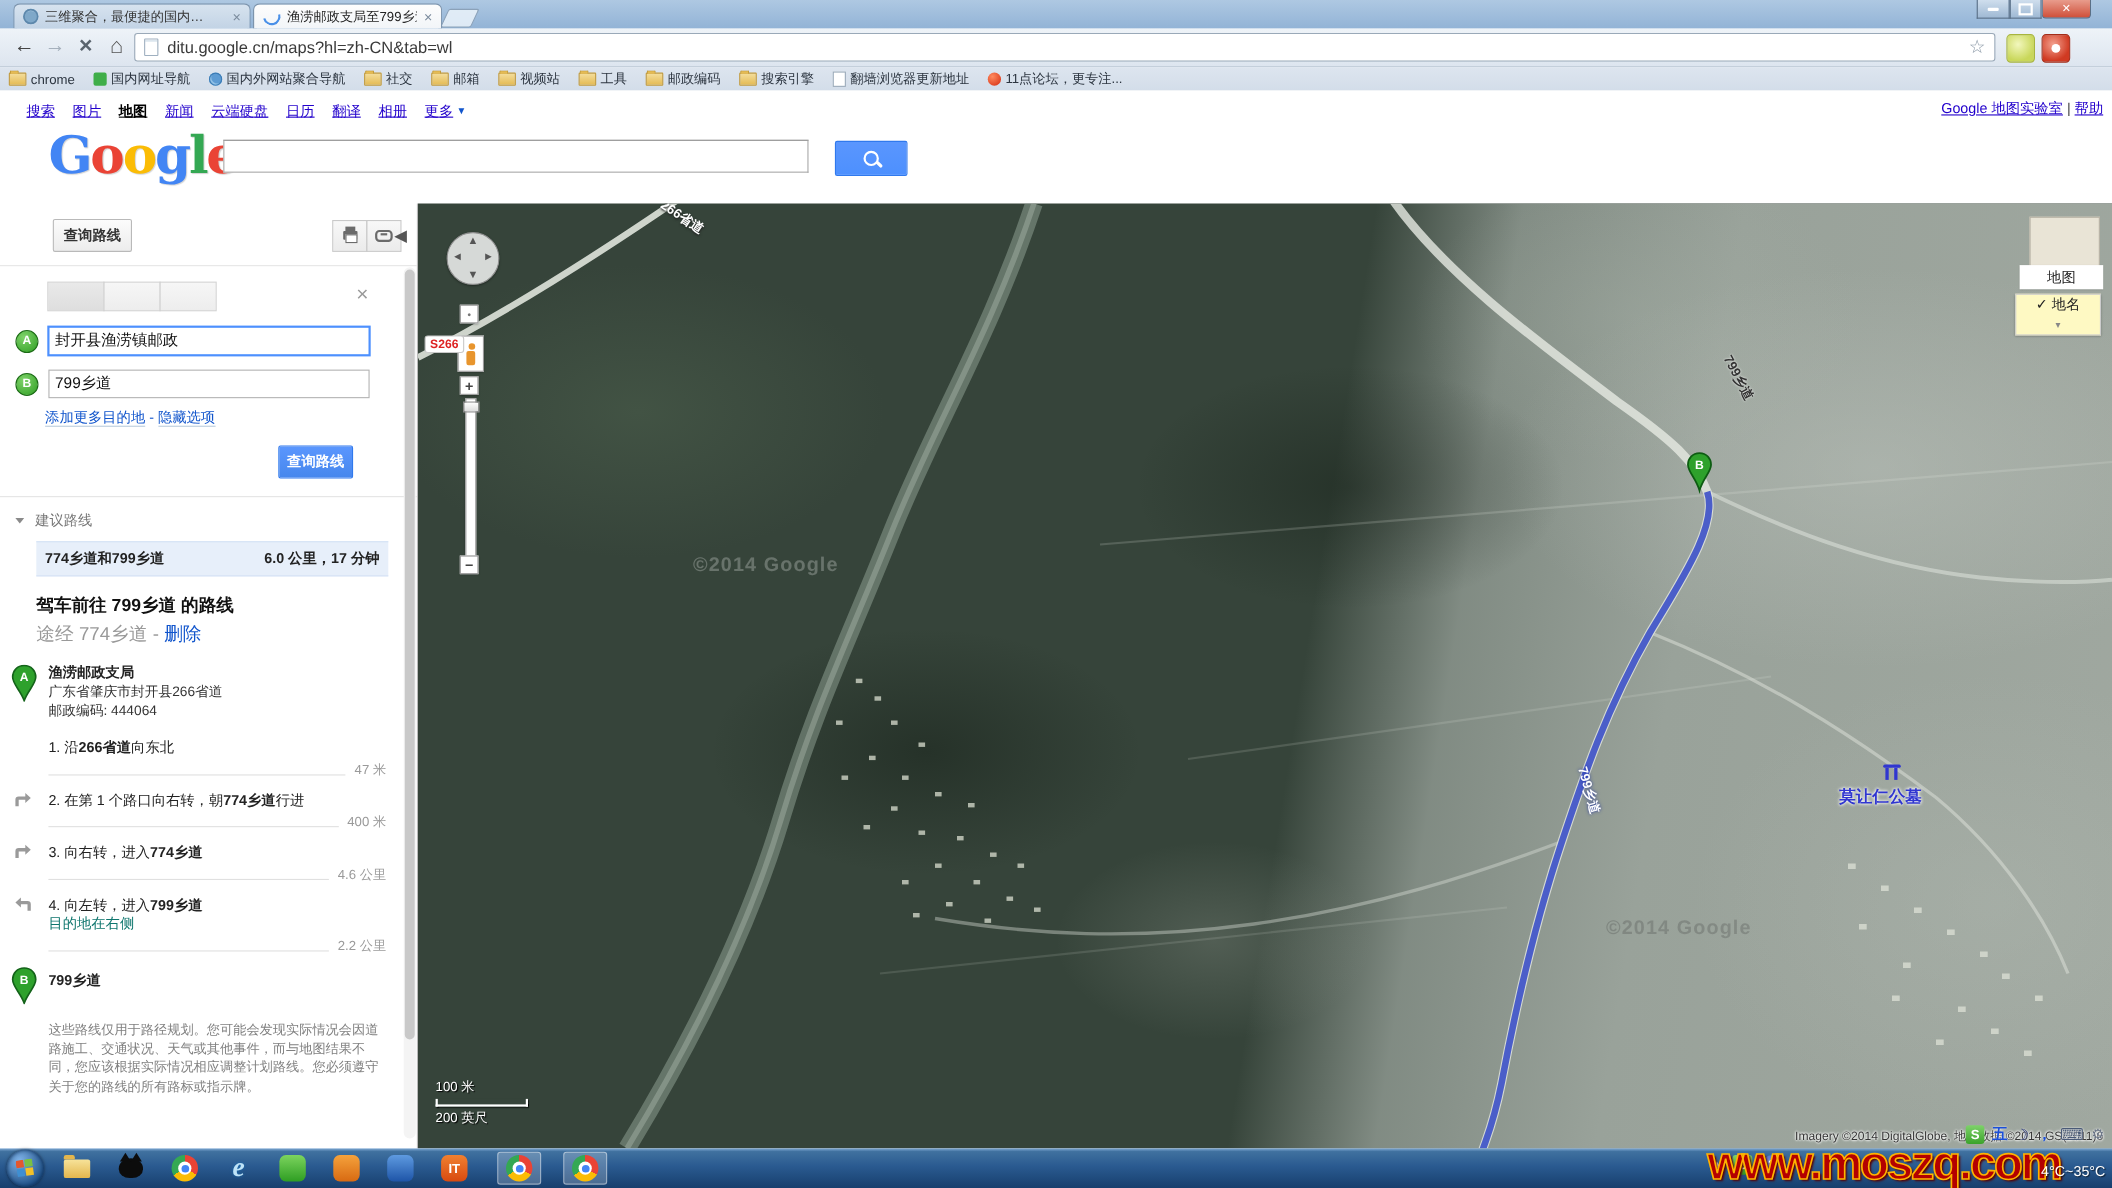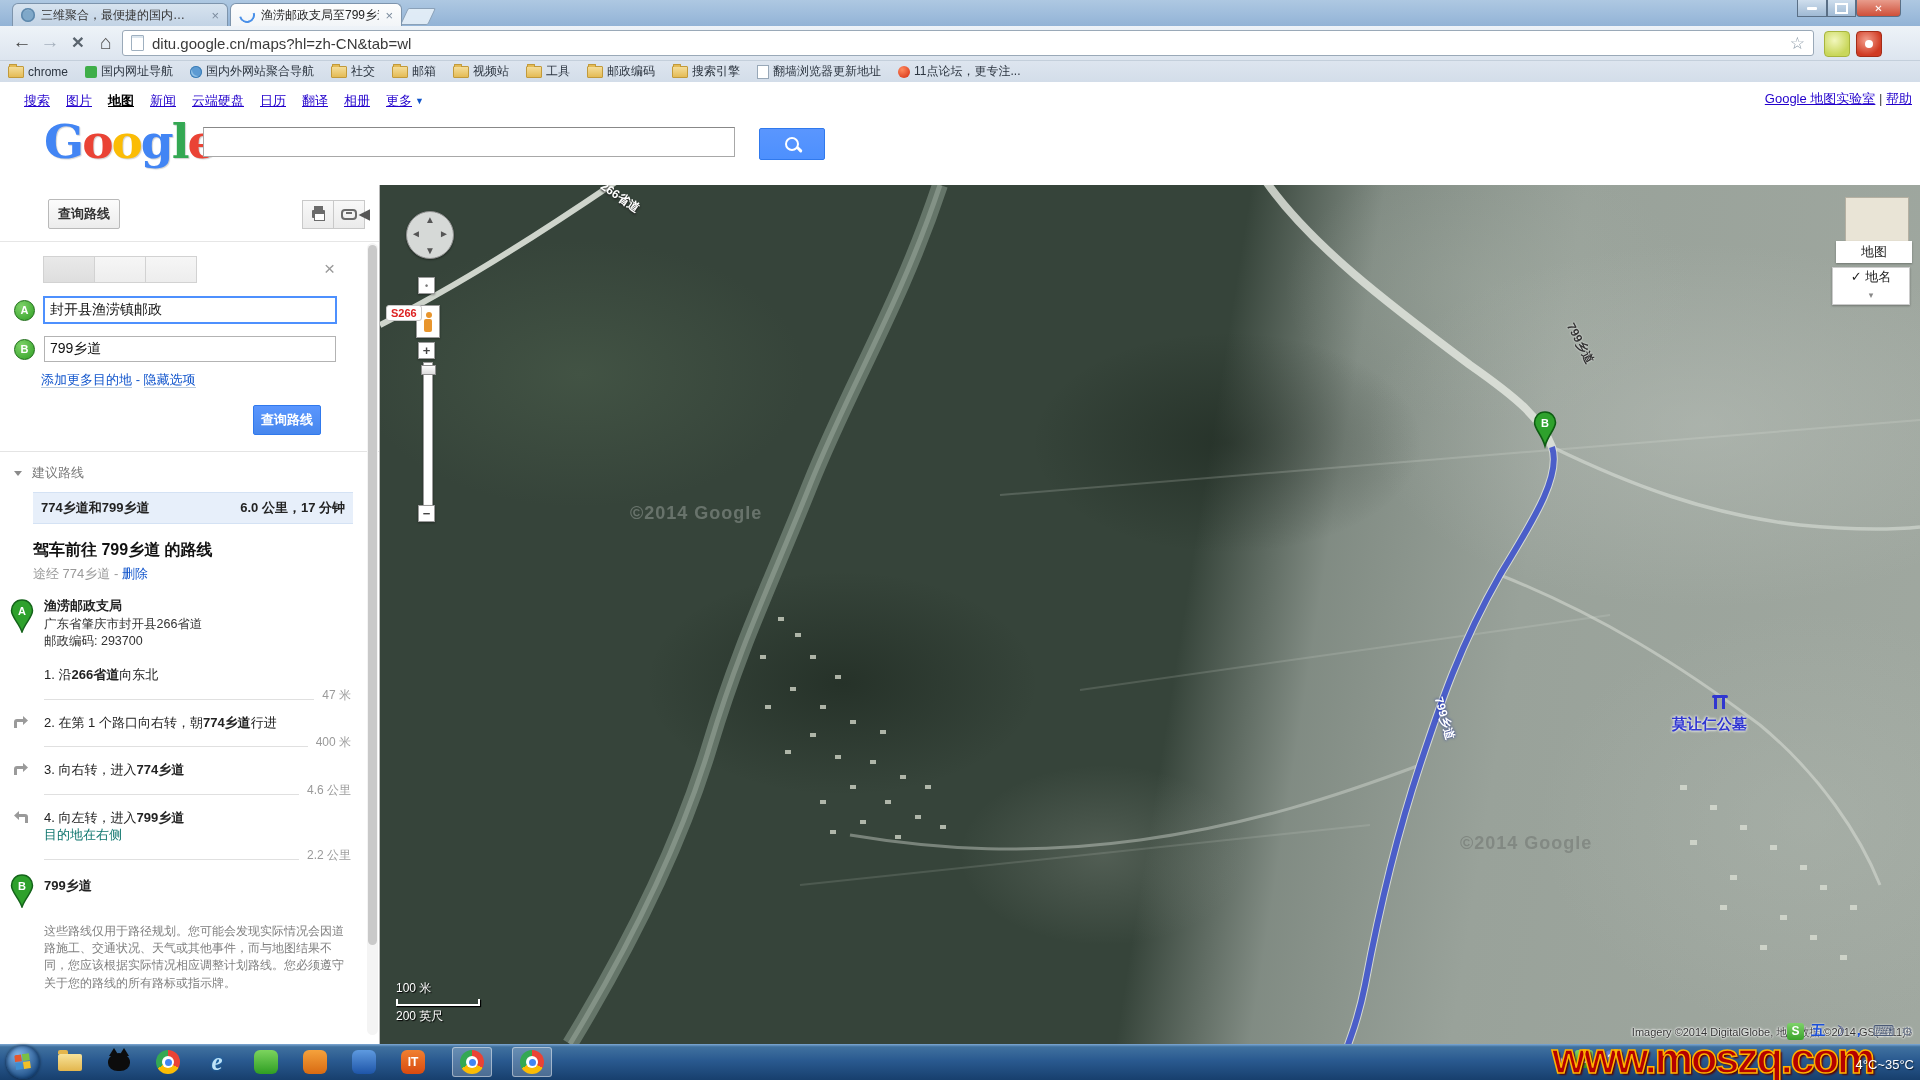--- a/index.html
+++ b/index.html
@@ -115,21 +115,21 @@
   .units b{color:#000;}
   #btn-getdir{margin:16px 58px 0 auto;display:block;width:68px;height:30px;background:linear-gradient(#5a96fe,#4787ed);
     border:1px solid #3079ed;border-radius:2px;color:#fff;font-weight:bold;font-size:13px;}
   .divider{border-top:1px solid #e4e4e4;margin:16px 0 0 0;}
   .suggested{display:flex;align-items:center;gap:10px;margin:12px 0 0 14px;color:#777;}
   .tri-down{width:0;height:0;border-left:4px solid transparent;border-right:4px solid transparent;border-top:5px solid #8a8a8a;}
   .route-option{margin:10px 0 0 33px;width:320px;background:#e7effa;border-top:1px solid #d4e2f4;
     border-bottom:1px solid #d4e2f4;display:flex;justify-content:space-between;align-items:center;
     padding:6px 8px;box-sizing:border-box;font-weight:bold;}
   .route-heading{margin:16px 0 0 33px;font-size:16px;font-weight:bold;color:#111;}
-  .via-row{margin:4px 0 0 33px;color:#999;font-size:13px;}
+  .via-row{margin:4px 0 0 33px;color:#999;font-size:17px;}
   .via-row a{color:#15c;}
   .itin{margin-top:14px;position:relative;}
   .pin{position:absolute;left:10px;width:24px;height:34px;}
   .step-text{margin-left:44px;margin-right:28px;line-height:1.35;}
   .addr{color:#333;font-size:12.5px;}
   .sep-row{display:flex;align-items:flex-end;margin:3px 28px 8px 44px;color:#9a9a9a;font-size:12px;}
   .sep-line{flex:1;border-bottom:1px solid #e0e0e0;margin:0 8px 4px 0;}
   .turn-ico{position:absolute;left:12px;width:18px;height:14px;color:#8a8a8a;font-weight:bold;}
   .step-block{position:relative;margin-top:10px;}
   .note{color:#0f766e;}
@@ -178,21 +178,21 @@
   #shield{position:absolute;left:6px;top:120px;background:#fff;border:1px solid #c9c9c9;border-radius:3px;
     color:#d22;font-weight:bold;font-size:11px;padding:1px 4px;}
   #scale{position:absolute;left:16px;top:795px;color:#fff;font-size:12px;text-shadow:1px 1px 1px #000;}
   #scale .bar{width:80px;height:5px;border:2px solid #fff;border-top:none;box-shadow:1px 1px 1px #000;margin:2px 0;}
   #attribution{position:absolute;right:8px;bottom:4px;font-size:11px;color:#333;
     text-shadow:0 0 2px #fff,0 0 2px #fff,0 0 3px #fff;white-space:nowrap;}
   
   #maptype-sat{position:absolute;left:1465px;top:12px;width:62px;height:44px;background:#e9e4d6;border:1px solid #b5b0a2;}
   #maptype-map{position:absolute;left:1456px;top:56px;width:76px;height:22px;background:#fff;
     display:flex;align-items:center;justify-content:center;font-size:13px;color:#222;box-shadow:0 1px 2px rgba(0,0,0,.3);}
-  #maptype-labels{position:absolute;left:1452px;top:82px;width:76px;height:36px;background:#ffffff;border:1px solid #ccc;
+  #maptype-labels{position:absolute;left:1452px;top:82px;width:76px;height:36px;background:#fef9c3;border:1px solid #ccc;
     font-size:13px;color:#222;box-shadow:0 1px 2px rgba(0,0,0,.3);text-align:center;}
   
   #imebar{position:absolute;right:2px;bottom:2px;display:flex;align-items:center;gap:7px;height:22px;
     padding:0 5px;z-index:5;}
   .ime-s{width:17px;height:17px;background:linear-gradient(#7ed26a,#3aa32b);border-radius:3px;color:#fff;
     font-weight:bold;font-size:12px;display:flex;align-items:center;justify-content:center;}
   .ime-ch{color:#1b4fd8;font-weight:bold;font-size:14px;text-shadow:0 0 2px #fff;}
   .ime-moon{color:#16266e;font-size:14px;text-shadow:0 0 2px #fff;}
   .ime-kbd{color:#4a5a77;font-size:15px;text-shadow:0 0 2px #fff;}
   .ime-gear{color:#6a7587;font-size:13px;text-shadow:0 0 2px #fff;}
@@ -402,21 +402,21 @@
     <div class="itin">
 
       <div class="step-block">
         <svg class="pin" style="top:2px;" viewBox="0 0 24 34">
           <path d="M12 1 C5.5 1 1.5 6 1.5 11.5 C1.5 18 9 24 12 33 C15 24 22.5 18 22.5 11.5 C22.5 6 18.5 1 12 1Z" fill="#2ea12c" stroke="#14631a" stroke-width="1.5"></path>
           <text x="12" y="15.5" text-anchor="middle" font-size="11" font-weight="bold" fill="#fff">A</text>
         </svg>
         <div class="step-text">
           <b>渔涝邮政支局</b><br>
           <span class="addr">广东省肇庆市封开县266省道</span><br>
-          <span class="addr">邮政编码: 293700</span>
+          <span class="addr">邮政编码: 444064</span>
         </div>
       </div>
 
       <div class="step-block" style="margin-top:16px;">
         <div class="step-text"><span>1. 沿</span><b>266省道</b><span>向东北</span></div>
       </div>
       <div class="sep-row">
           <span class="sep-line"></span>
           <span>47 米</span>
         </div>

